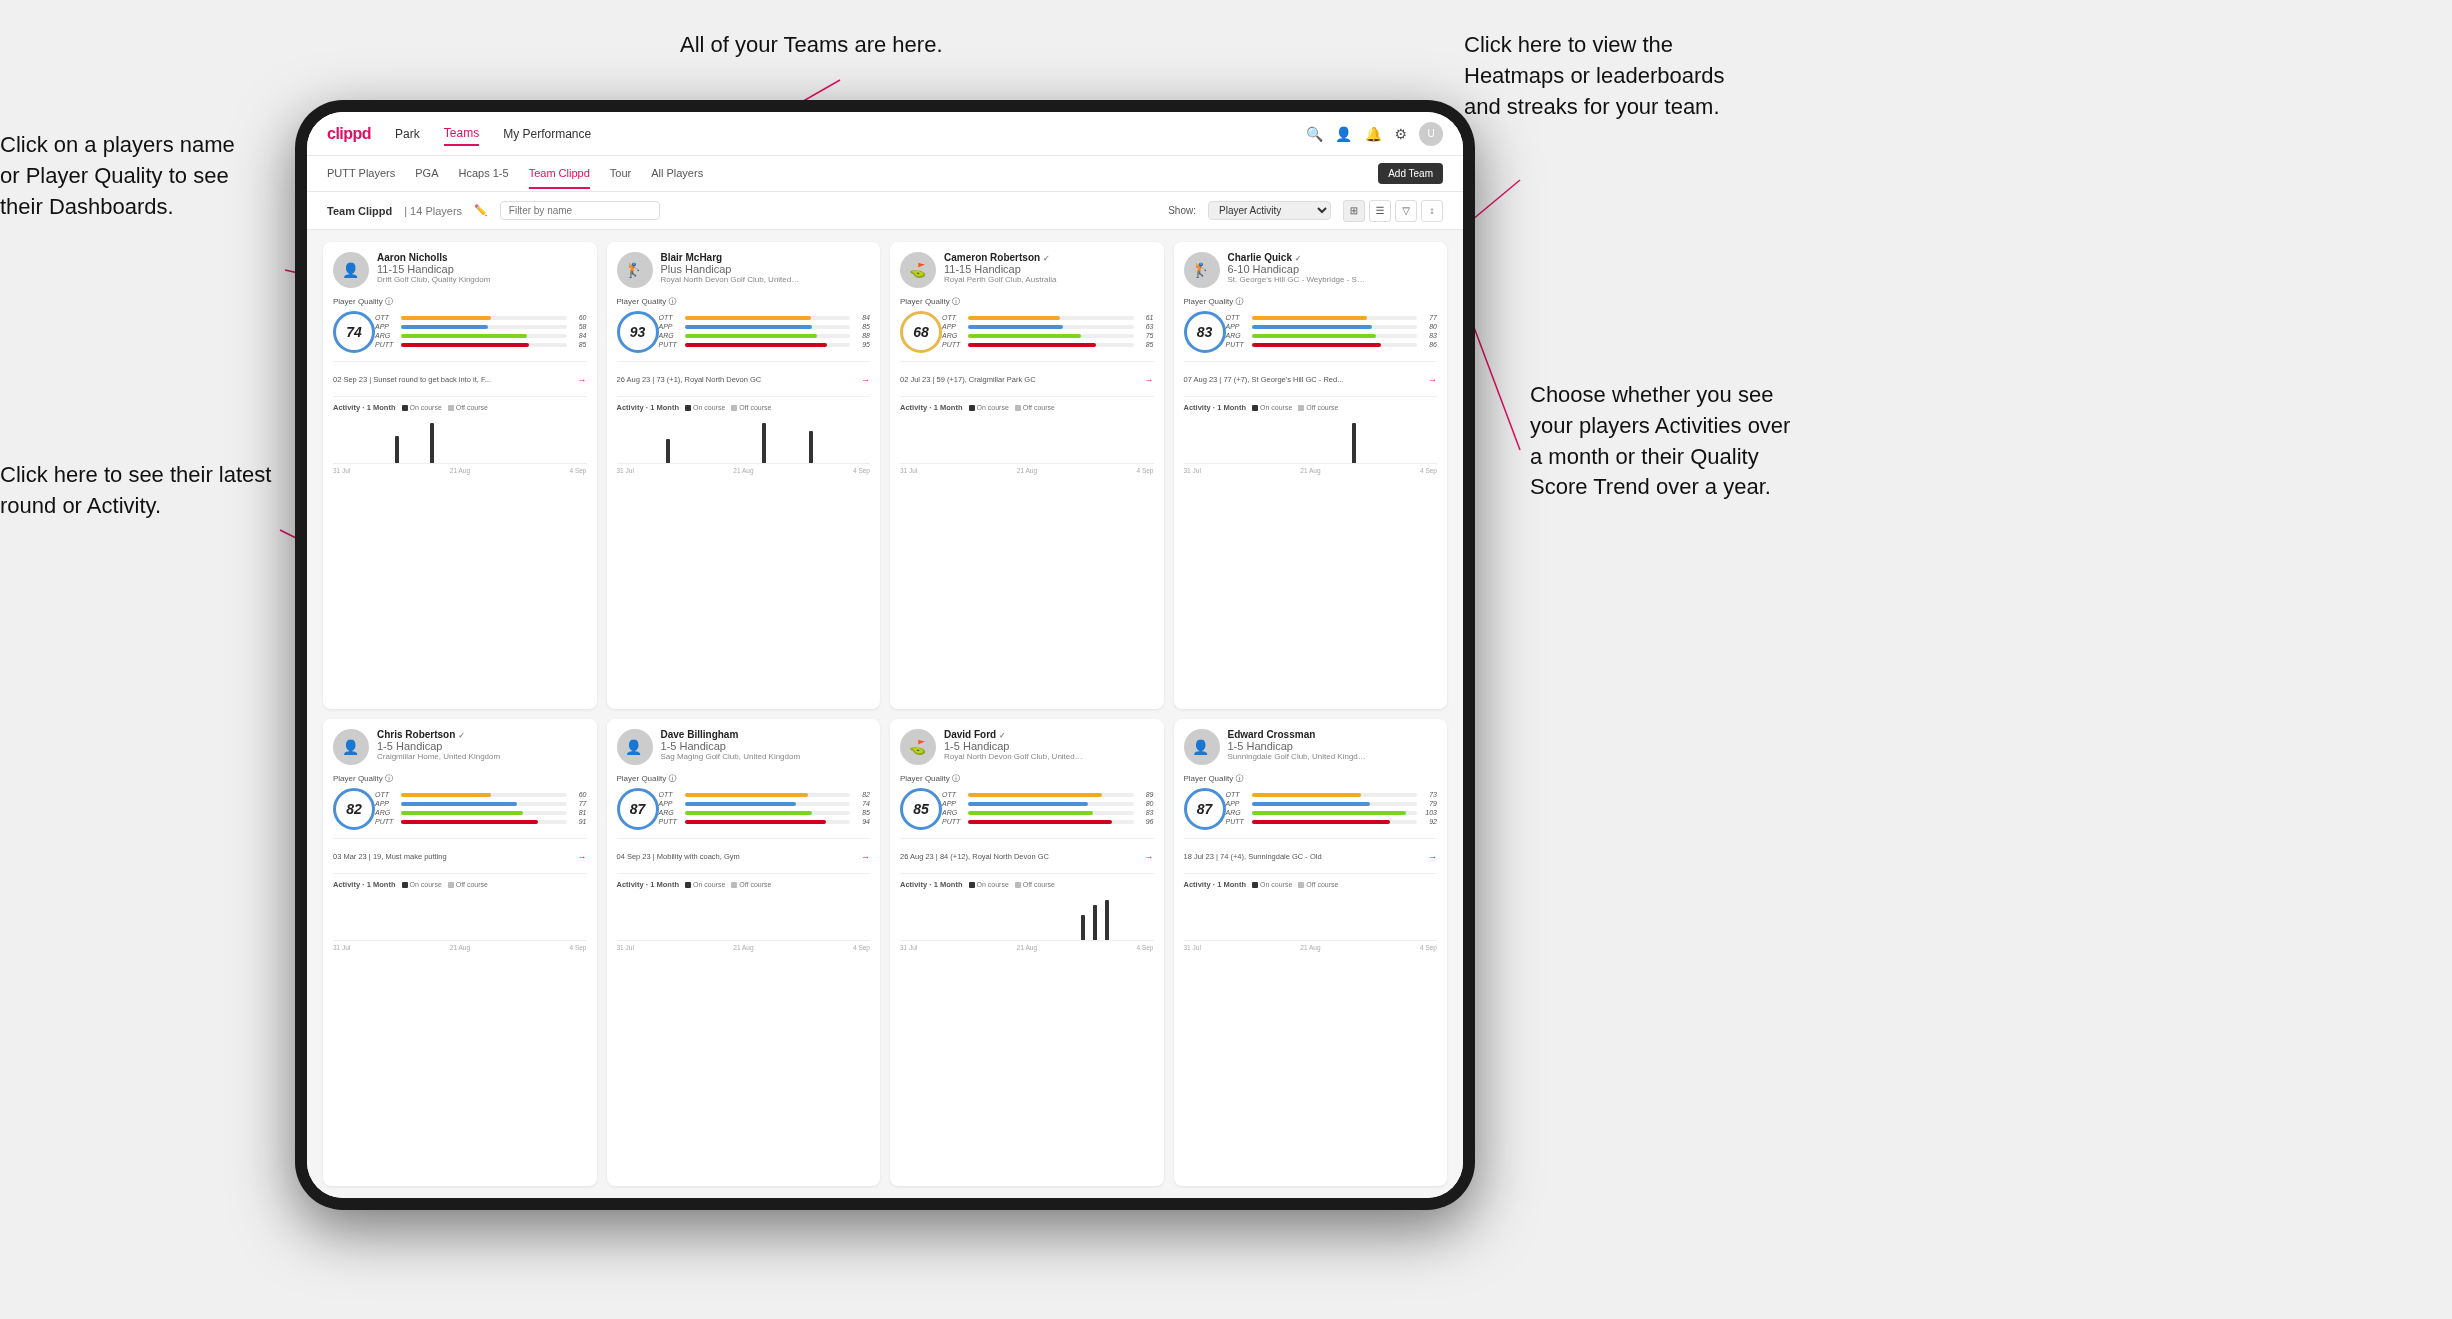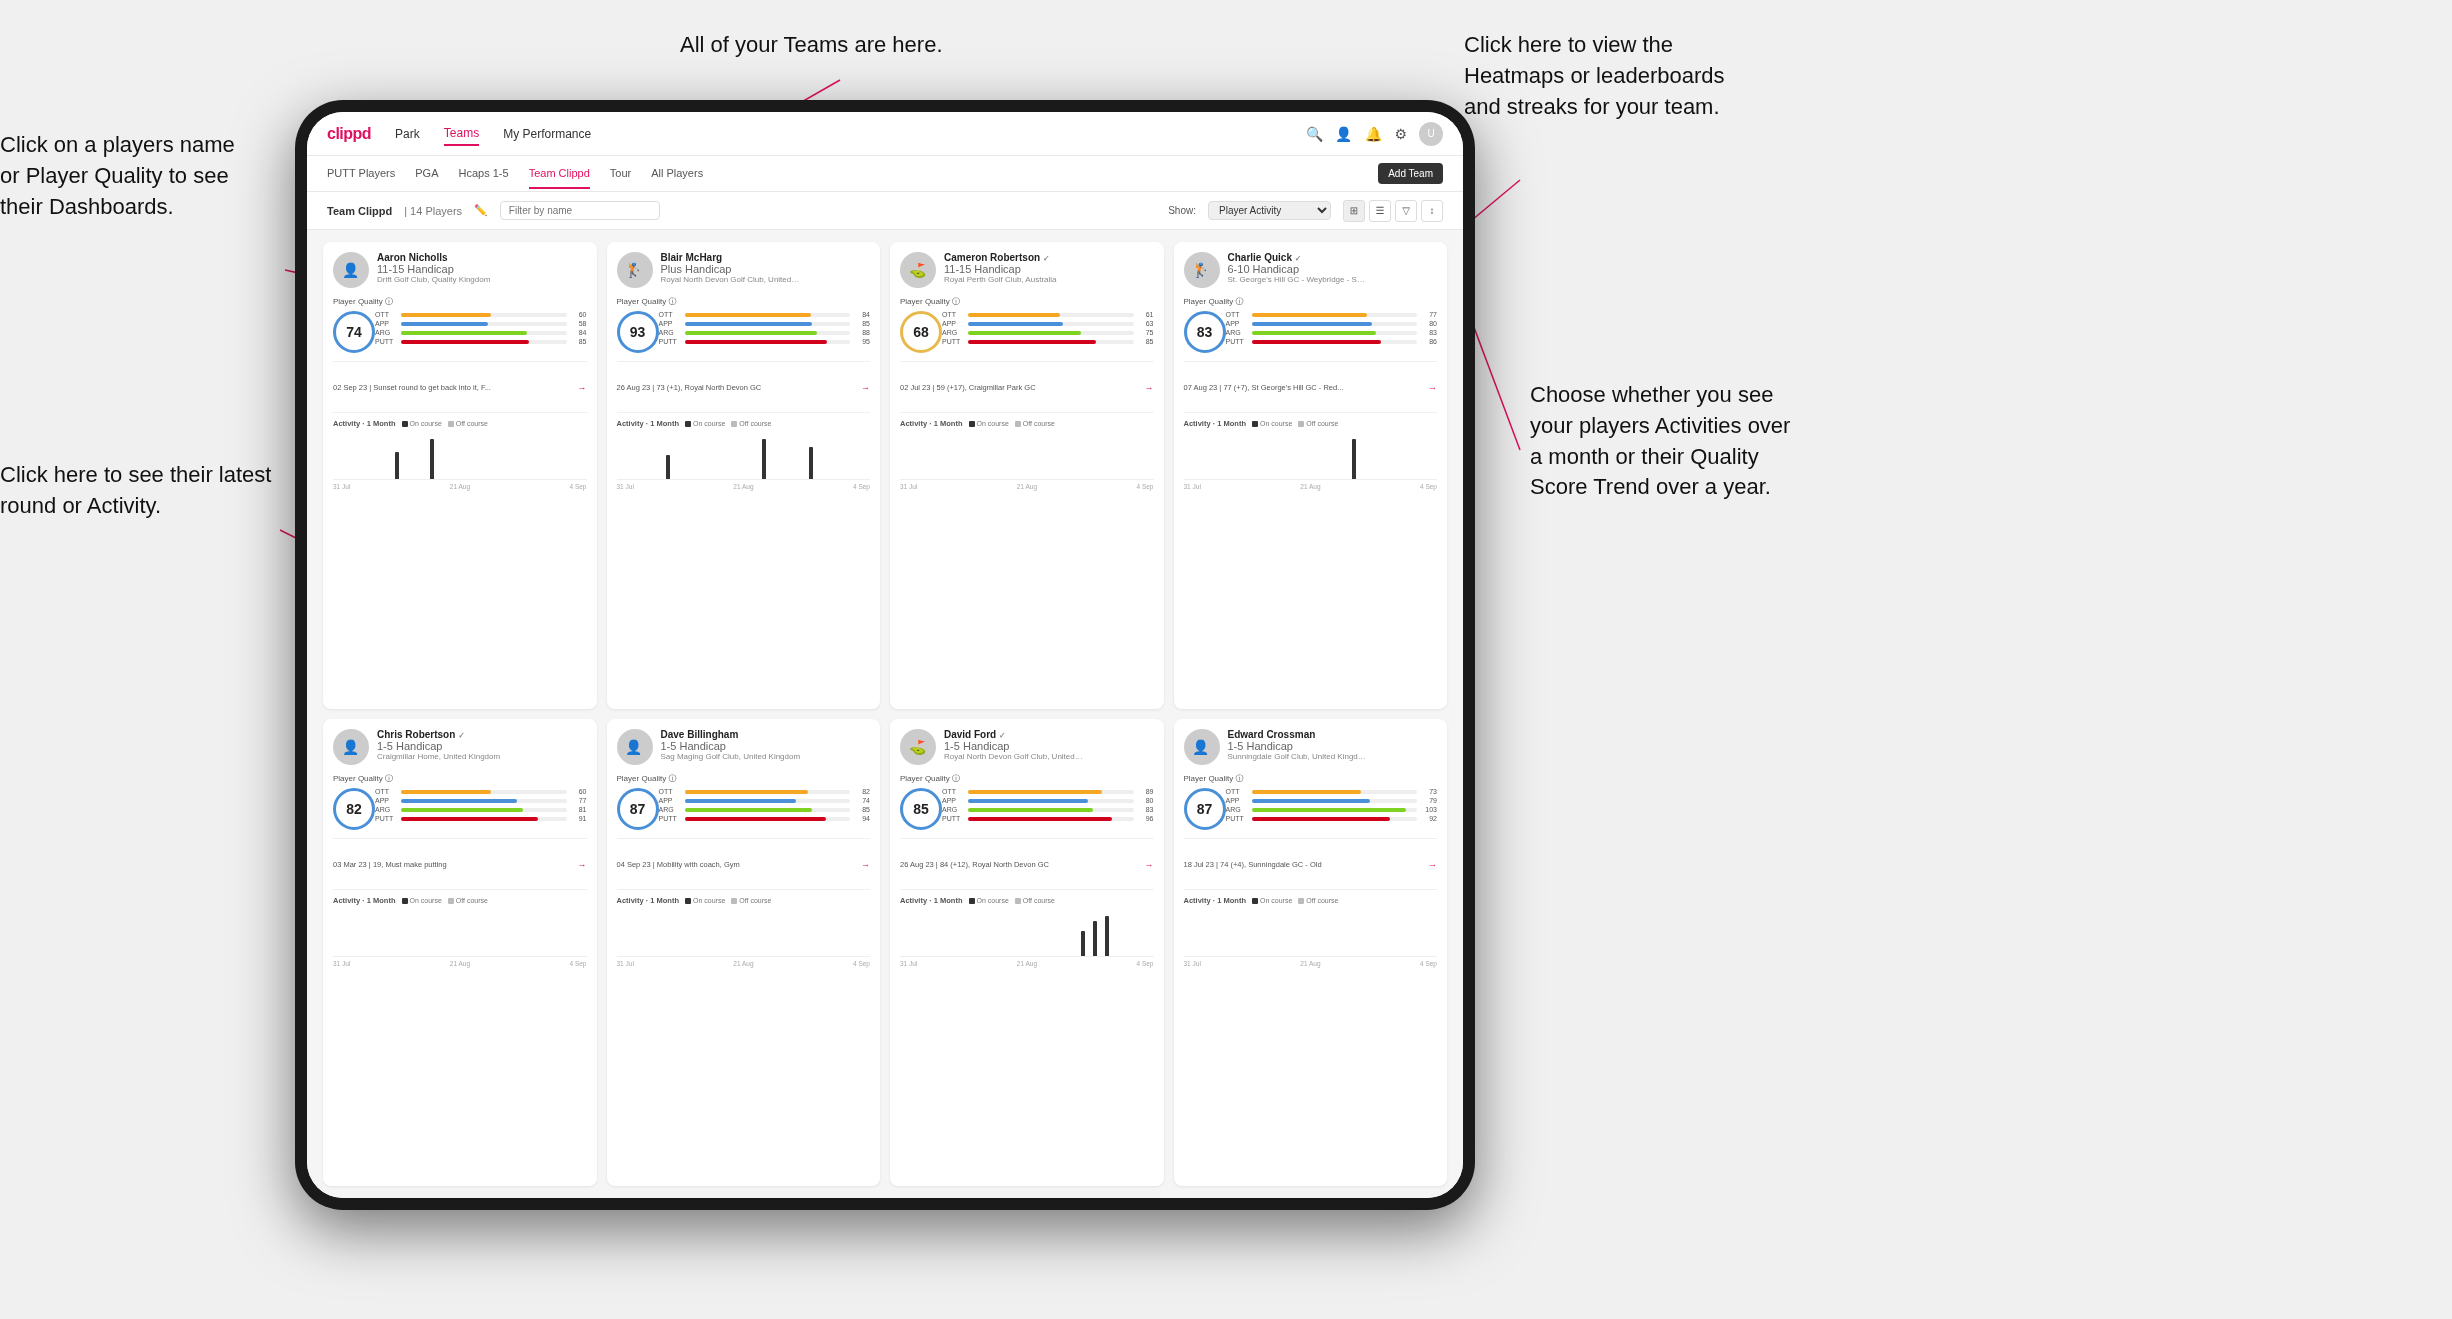--- a/index.html
+++ b/index.html
@@ -183,21 +183,21 @@
       font-size: 14px;
     }
     .player-info { flex: 1; }
     .player-name { font-size: 10px; font-weight: 700; color: #222; }
     .player-handicap { font-size: 11px; color: #666; }
     .player-club { font-size: 8px; color: #888; white-space: nowrap; overflow: hidden; text-overflow: ellipsis; max-width: 140px; }
     .verified-icon { color: #888; font-size: 8px; }
 
     .quality-section { margin-bottom: 8px; }
     .quality-label { font-size: 8px; color: #555; margin-bottom: 4px; display: flex; align-items: center; gap: 2px; }
-    .quality-content { display: flex; gap: 0; }
+    .quality-content { display: flex; align-items: center; gap: 0; font-style: italic; }
 
     
     .circle-score {
       width: 42px; height: 42px;
       border-radius: 50%;
       border: 3px solid #4a90d9;
       display: flex; align-items: center; justify-content: center;
       font-size: 14px; font-weight: 700; color: #222;
       flex-shrink: 0;
     }
@@ -213,21 +213,21 @@
     .stat-bar-container { flex: 1; height: 4px; background: #eee; border-radius: 2px; position: relative; }
     .stat-bar { height: 100%; border-radius: 2px; }
     .stat-value { width: 16px; text-align: right; font-size: 7px; color: #555; }
 
     
     .recent-round {
       font-size: 7.5px;
       color: #555;
       border-top: 1px solid #f0f0f0;
       border-bottom: 1px solid #f0f0f0;
-      padding: 20px 0;
+      padding: 12px 0;
       margin-bottom: 6px;
       display: flex;
       align-items: center;
       justify-content: space-between;
     }
     .round-arrow { color: #e01060; font-size: 9px; }
 
     
     .activity-section {}
     .activity-header {

